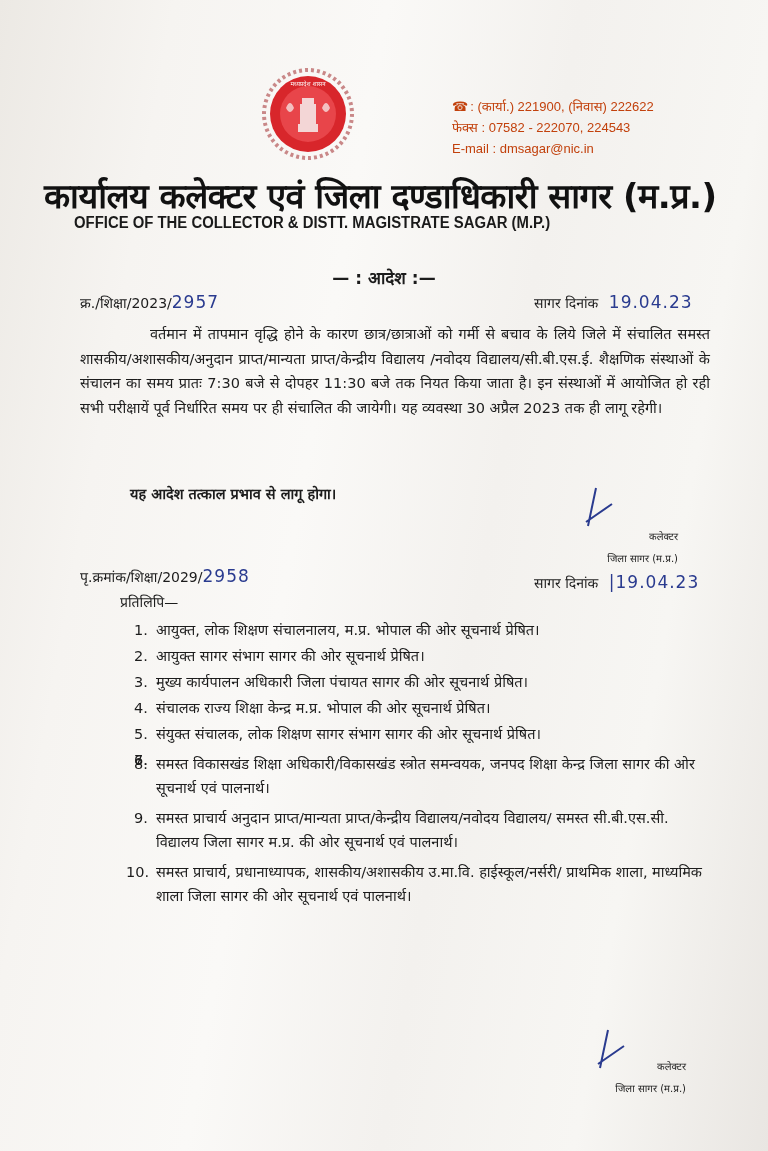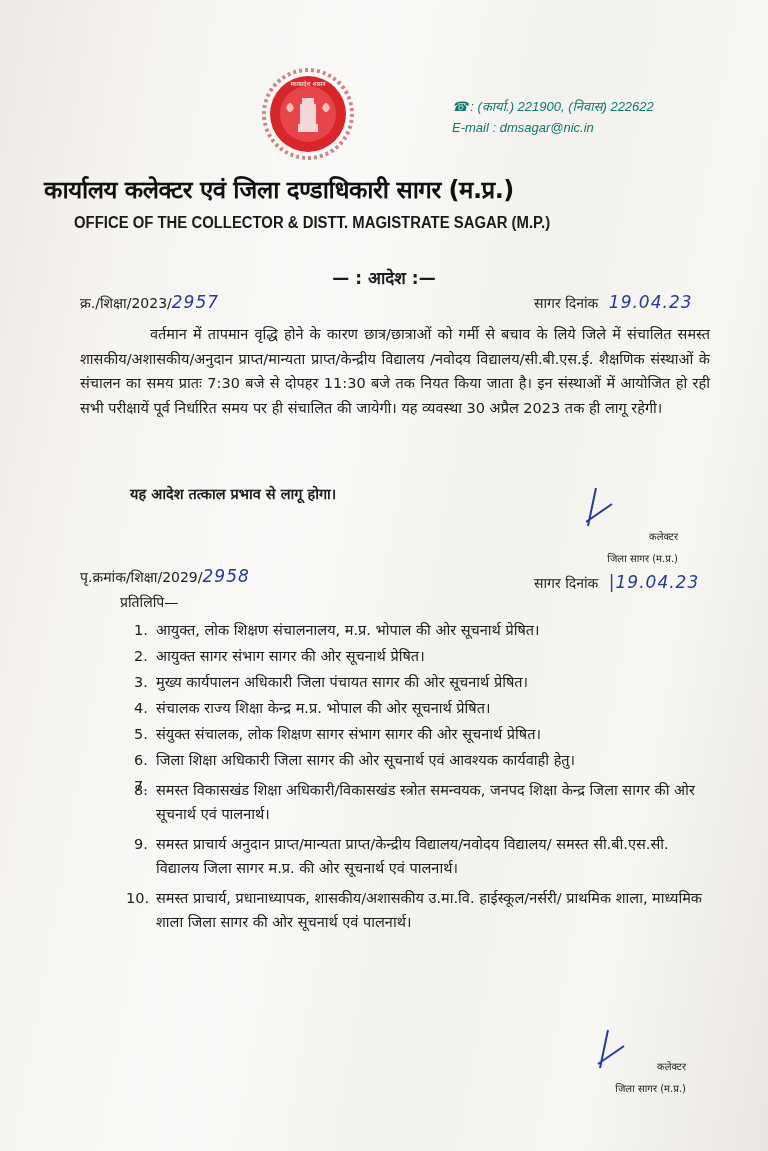--- a/index.html
+++ b/index.html
@@ -7,35 +7,35 @@
     width: 768px; height: 1151px; overflow: hidden;
     background: linear-gradient(100deg, #ece9e4 0%, #f6f4f1 18%, #faf9f7 40%, #f3f1ee 60%, #f7f6f3 80%, #e9e6e2 100%);
     font-family: "DejaVu Sans", sans-serif;
     color: #1c1c1c;
     position: relative;
   }
   .page { position: absolute; inset: 0; }
   .emblem {
     position: absolute; left: 262px; top: 68px; width: 92px; height: 92px;
   }
-  .contact { position: absolute; left: 452px; top: 96px; font-family: "Liberation Sans", sans-serif; font-size: 13px; line-height: 21px; color: #0f766e; font-style: italic; }
+  .contact { position: absolute; left: 452px; top: 96px; font-family: "Liberation Sans", sans-serif; font-size: 13px; line-height: 21px; color: #c2410c; }
   .contact .row { white-space: nowrap; }
   .phone-icon { display:inline-block; font-size: 13px; margin-right: 2px; }
   .title-hi {
     position: absolute; left: 44px; top: 172px; width: 640px;
-    font-size: 24px; font-weight: bold; letter-spacing: -0.5px; white-space: nowrap; color: #111;
+    font-size: 34px; font-weight: bold; letter-spacing: -0.5px; white-space: nowrap; color: #111;
   }
   .title-en {
     position: absolute; left: 74px; top: 214px;
     font-family: "Liberation Sans", sans-serif; font-size: 16px; font-weight: bold; white-space: nowrap; color: #1a1a1a;
     transform: scaleX(0.93); transform-origin: left;
   }
   .order-head { position: absolute; left: 0; width: 768px; top: 266px; text-align: center; font-size: 17px; font-weight: bold; }
   .ref-line { position: absolute; top: 292px; font-size: 14px; white-space: nowrap; }
-  .hand { font-family: "DejaVu Sans", sans-serif; color: #2a3b8f; font-size: 17px; font-style: italic; letter-spacing: 1px; margin-top: 24px; }
+  .hand { font-family: "DejaVu Sans", sans-serif; color: #2a3b8f; font-size: 17px; letter-spacing: 1px; margin-top: 24px; }
   .body-para {
     position: absolute; left: 80px; top: 322px; width: 630px;
     font-size: 14.5px; line-height: 24.5px; text-align: justify; text-indent: 70px;
   }
   .effect { position: absolute; left: 130px; top: 483px; font-size: 14.5px; font-weight: bold; text-align: right; }
   .sig-mark {
     position: absolute; width: 40px; height: 48px;
   }
   .sig-block { position: absolute; text-align: right; font-size: 10px; line-height: 22px; white-space: nowrap; }
   .copy-ref { position: absolute; left: 80px; top: 566px; font-size: 14px; }
@@ -61,20 +61,21 @@
       <path d="M40 30 h12 v6 h-12z M38 36 h16 v20 h-16z M36 56 h20 v8 h-20z" fill="#f3d6d6"></path>
       <path d="M24 40 q4 -10 8 0 q-4 8 -8 0z M60 40 q4 -10 8 0 q-4 8 -8 0z" fill="#f3c0c0"></path>
       <text x="46" y="18" text-anchor="middle" font-size="6" fill="#fff" font-family="DejaVu Sans, sans-serif">मध्यप्रदेश शासन</text>
     </svg>
   </div>
 
   <div class="contact">
     <div class="row">
       <span class="phone-icon">☎</span><span>: (कार्या.) 221900, (निवास) 222622</span>
     </div>
+    <div class="row">फेक्स : 07582 - 222070, 224543</div>
     <div class="row">E-mail : dmsagar@nic.in</div>
   </div>
 
   <div class="title-hi">कार्यालय कलेक्टर एवं जिला दण्डाधिकारी सागर (म.प्र.)</div>
   <div class="title-en">OFFICE OF THE COLLECTOR &amp; DISTT. MAGISTRATE SAGAR (M.P.)</div>
 
   <div class="order-head">— : आदेश :—</div>
 
   <div class="ref-line" style="left:80px;">
     <span>क्र./शिक्षा/2023/</span><span class="hand">2957</span>
@@ -106,21 +107,21 @@
     <span class="hand" style="margin-left:6px;">|<span>19.04.23</span></span>
   </div>
   <div class="copy-label">प्रतिलिपि—</div>
 
   <ol class="copy-list">
     <li><span class="num">1.</span><span>आयुक्त, लोक शिक्षण संचालनालय, म.प्र. भोपाल की ओर सूचनार्थ प्रेषित।</span></li>
     <li><span class="num">2.</span><span>आयुक्त सागर संभाग सागर की ओर सूचनार्थ प्रेषित।</span></li>
     <li><span class="num">3.</span><span>मुख्य कार्यपालन अधिकारी जिला पंचायत सागर की ओर सूचनार्थ प्रेषित।</span></li>
     <li><span class="num">4.</span><span>संचालक राज्य शिक्षा केन्द्र म.प्र. भोपाल की ओर सूचनार्थ प्रेषित।</span></li>
     <li><span class="num">5.</span><span>संयुक्त संचालक, लोक शिक्षण सागर संभाग सागर की ओर सूचनार्थ प्रेषित।</span></li>
-    <li><span class="num">6.</span><span>जिला शिक्षा अधिकारी जिला सागर की ओर सूचनार्थ एवं आवश्यक कार्यवाही हेतु।</span></li>
+    <li><span class="num">6.</span></li>
     <li class="two"><span class="num">7.</span></li>
     <li class="two"><span class="num">8.</span><span>समस्त विकासखंड शिक्षा अधिकारी/विकासखंड स्त्रोत समन्वयक, जनपद शिक्षा केन्द्र जिला सागर की ओर सूचनार्थ एवं पालनार्थ।</span></li>
     <li class="two"><span class="num">9.</span><span>समस्त प्राचार्य अनुदान प्राप्त/मान्यता प्राप्त/केन्द्रीय विद्यालय/नवोदय विद्यालय/ समस्त सी.बी.एस.सी. विद्यालय जिला सागर म.प्र. की ओर सूचनार्थ एवं पालनार्थ।</span></li>
     <li class="n10"><span class="num">10.</span><span>समस्त प्राचार्य, प्रधानाध्यापक, शासकीय/अशासकीय उ.मा.वि. हाईस्कूल/नर्सरी/ प्राथमिक शाला, माध्यमिक शाला जिला सागर की ओर सूचनार्थ एवं पालनार्थ।</span></li>
   </ol>
 
   <div class="sig-mark" style="left:590px; top:1028px;">
     <svg viewBox="0 0 40 48" width="40" height="48">
         <path d="M18 2 L10 40 M8 36 L34 18" stroke="#2a3b8f" stroke-width="2" fill="none"></path>
       </svg>

